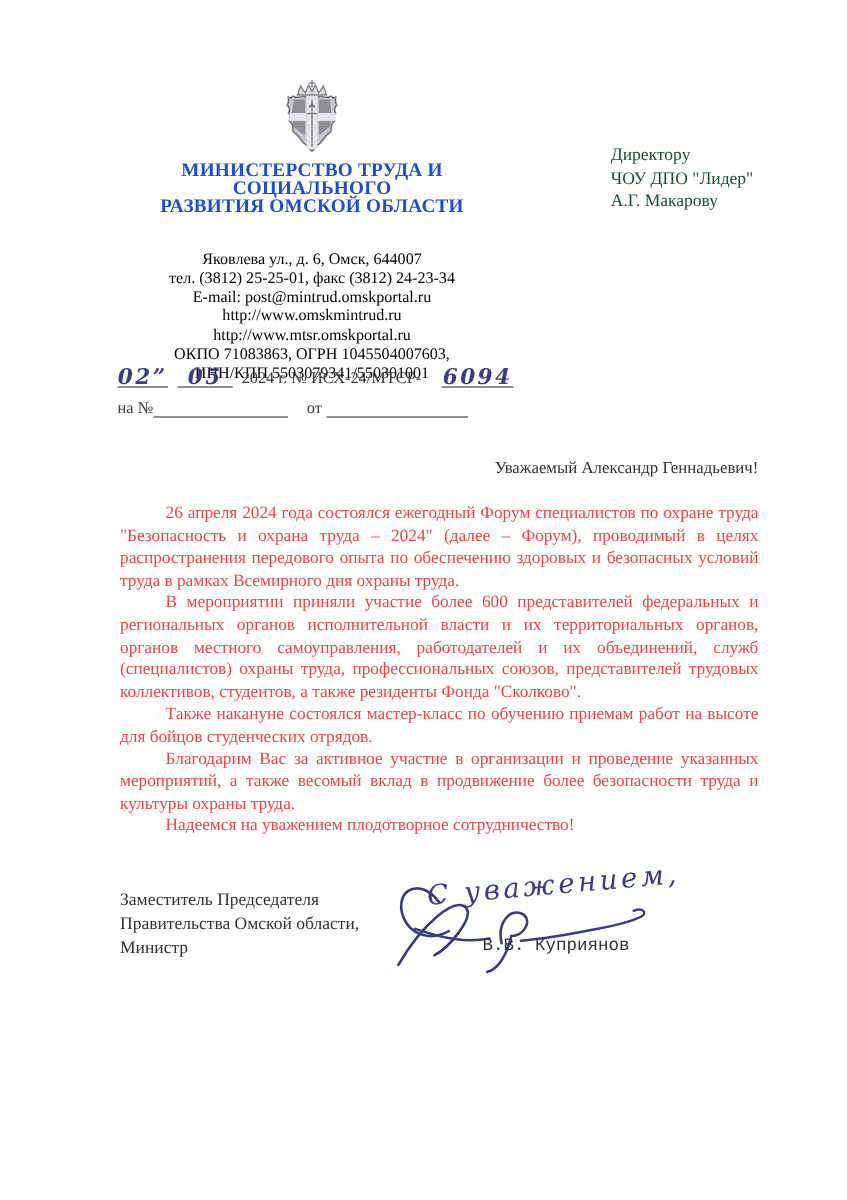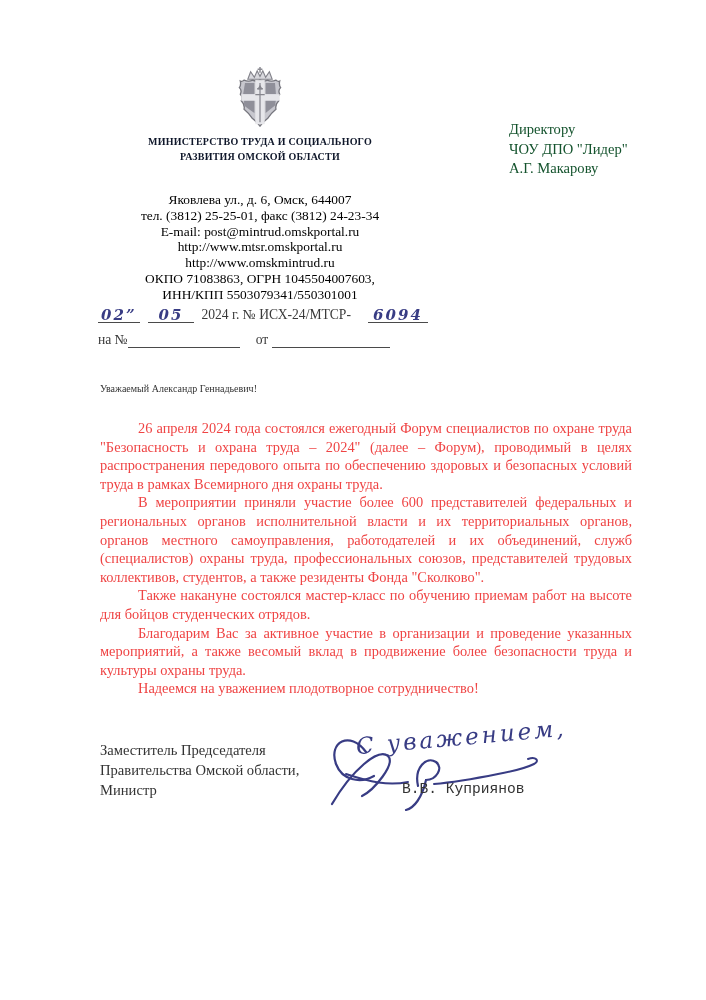--- a/index.html
+++ b/index.html
@@ -8,36 +8,36 @@
     width:706px;height:1000px;
     margin:0 auto;
     background:#ffffff;
     font-family:"Liberation Serif","DejaVu Serif",serif;
     color:#333333;
     overflow:hidden;
   }
   
   .org-col{position:absolute;left:96px;top:66px;width:328px;text-align:center;}
   .emblem{display:inline-block;width:60px;height:62px;}
-  .org-name{margin-top:2px;font-weight:bold;font-size:10px;line-height:15px;color:#0f172a;letter-spacing:.2px;}
+  .org-name{margin-top:2px;font-weight:bold;font-size:16px;line-height:15px;color:#1d4ed8;letter-spacing:.2px;}
   .org-address{margin-top:28px;font-size:13.4px;line-height:15.8px;color:#000000;}
   
   .ref{position:absolute;left:98px;top:306px;width:330px;font-size:13.6px;color:#3a3a3a;}
   .ref-row{display:flex;align-items:flex-end;white-space:nowrap;}
   .uline{display:inline-block;border-bottom:1.3px solid #4a4a4a;text-align:center;position:relative;}
   .hw{
     font-family:"DejaVu Serif",serif;font-style:italic;font-weight:bold;
-    color:#383c84;font-size:15px;letter-spacing:2px;line-height:14px;
+    color:#383c84;font-size:18px;letter-spacing:2px;line-height:14px;
     position:relative;top:2px;
   }
   .ref-row2{margin-top:9px;}
   
   .addressee{position:absolute;left:509px;top:120px;font-size:14.6px;line-height:19.5px;color:#14532d;}
   
-  .salutation{position:absolute;left:100px;top:383px;width:532px;text-align:left;font-size:10px;color:#333;}
+  .salutation{position:absolute;left:100px;top:383px;width:532px;text-align:right;font-size:14px;color:#333;}
   .body-text{position:absolute;left:100px;top:419px;width:532px;}
   .body-text p{margin:0;text-indent:38px;text-align:justify;font-size:14.4px;line-height:18.6px;color:#ef4444;}
   
   .sig-position{position:absolute;left:100px;top:740px;font-size:14.6px;line-height:20px;color:#333;}
   .sig-name{position:absolute;left:402px;top:781px;width:230px;font-size:14.6px;color:#333;font-family:Liberation Mono, monospace;}
   .sig-hand{position:absolute;left:322px;top:712px;width:256px;height:104px;}
   
   .footer{position:absolute;left:100px;top:894px;font-size:13.6px;line-height:19px;color:#3a3a3a;}
 </style>
 </head>
@@ -71,22 +71,22 @@
       </svg>
     </span>
     <div class="org-name">
       <div>МИНИСТЕРСТВО ТРУДА И СОЦИАЛЬНОГО</div>
       <div>РАЗВИТИЯ ОМСКОЙ ОБЛАСТИ</div>
     </div>
     <div class="org-address">
       <div>Яковлева ул., д. 6, Омск, 644007</div>
       <div>тел. (3812) 25-25-01, факс (3812) 24-23-34</div>
       <div>E-mail: post@mintrud.omskportal.ru</div>
+      <div>http://www.omskmintrud.ru</div>
       <div>http://www.mtsr.omskportal.ru</div>
-      <div>http://www.omskmintrud.ru</div>
       <div>ОКПО 71083863, ОГРН 1045504007603,</div>
       <div>ИНН/КПП 5503079341/550301001</div>
     </div>
   </div>
 
   <div class="ref">
     <div class="ref-row">
       <span class="uline" style="width:50px"><span class="hw">02”</span></span>
       <span class="uline" style="width:56px;margin-left:8px"><span class="hw">05</span></span>
       <span style="margin-left:7px">2024 г. № ИСХ-24/МТСР-</span>

